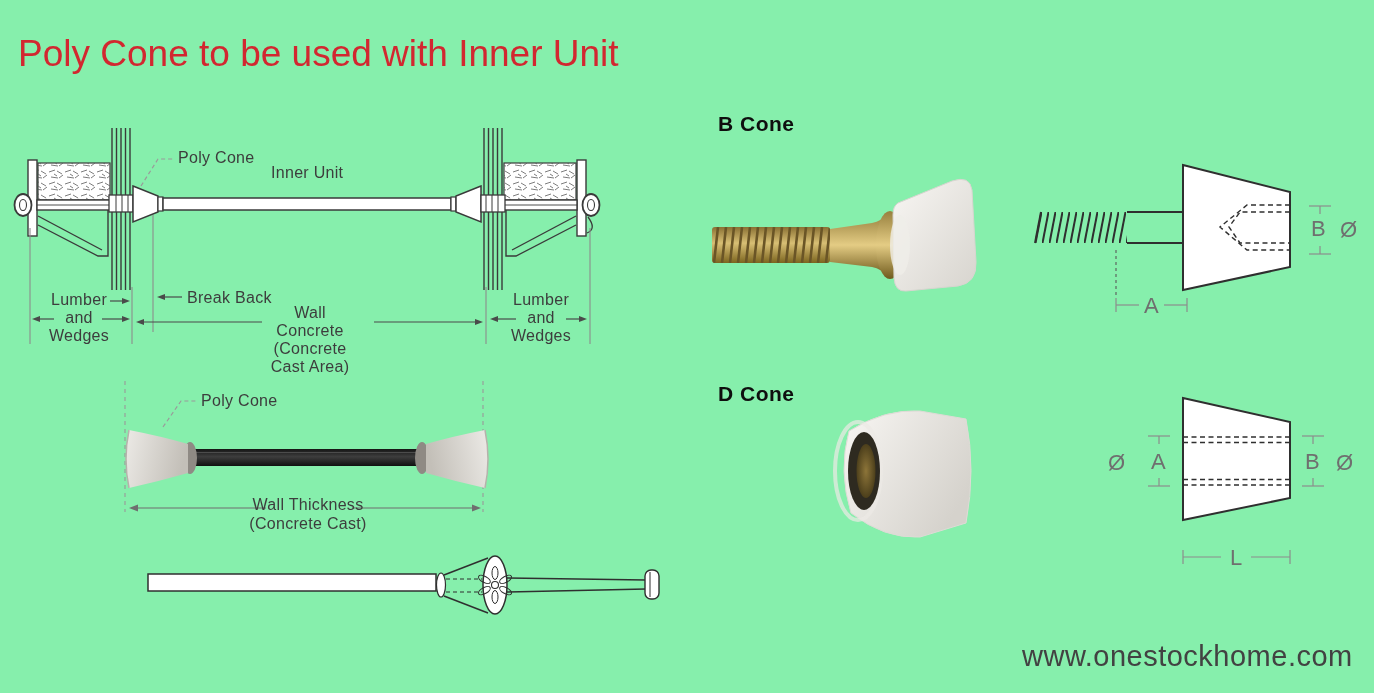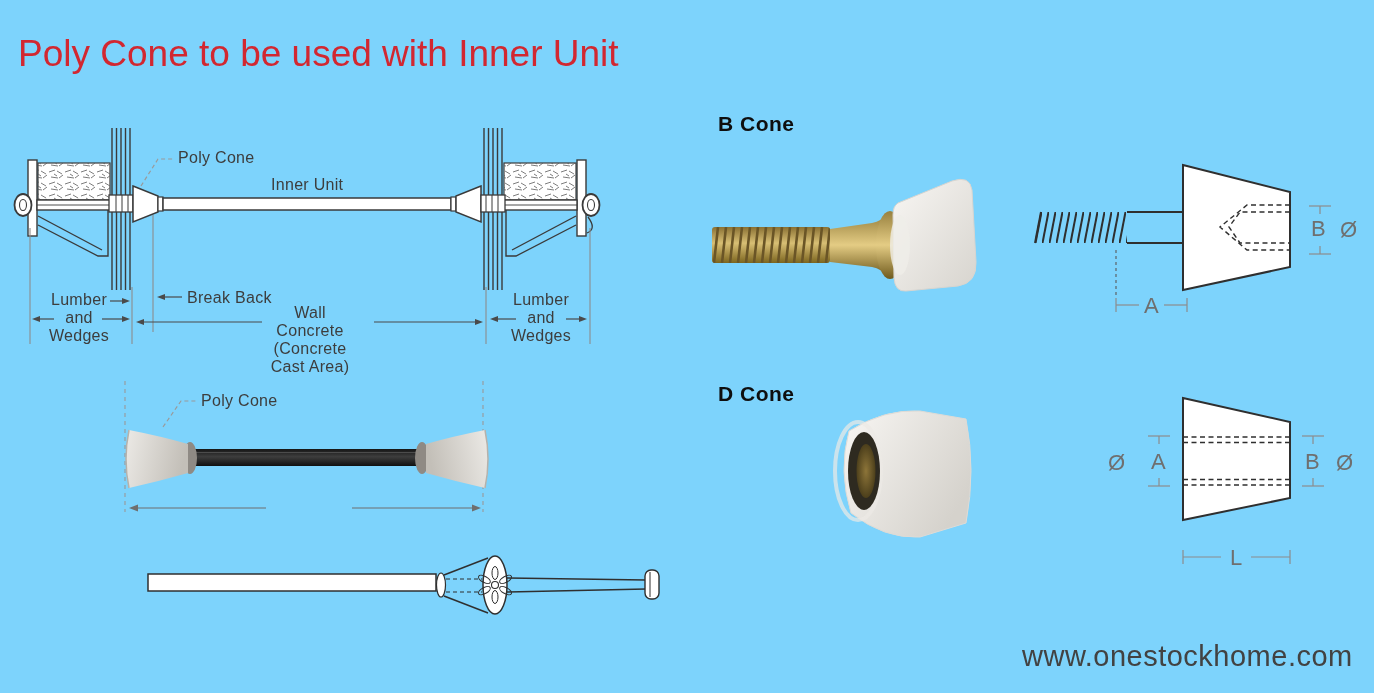--- a/index.html
+++ b/index.html
@@ -1,17 +1,17 @@
 <!DOCTYPE html>
 <html><head>
 <meta charset="utf-8">
 <style>
   html,body{margin:0;padding:0;background:#ffffff;}
   .canvas{
-    position:relative;width:1374px;height:693px;background:#7dd3fc;overflow:hidden;
+    position:relative;width:1374px;height:693px;background:#86efac;overflow:hidden;
     font-family:"Liberation Sans","DejaVu Sans",sans-serif;
   }
   .abs{position:absolute;white-space:pre;}
   .title{
     left:18px;top:33px;font-size:37px;font-weight:400;letter-spacing:0px;
     color:#d22730;
   }
   .lbl{font-size:16px;color:#3d3d3d;letter-spacing:0.3px;}
   .lblblock{position:absolute;text-align:center;font-size:16px;color:#3d3d3d;line-height:18px;letter-spacing:0.3px;}
   .heading{font-size:21px;font-weight:700;color:#0e0e0e;letter-spacing:0.5px;}
@@ -261,21 +261,21 @@
           <line x1="1290" y1="550" x2="1290" y2="564"></line>
         <line x1="1183" y1="557" x2="1221" y2="557"></line>
           <line x1="1251" y1="557" x2="1290" y2="557"></line>
       </g>
     </g>
   </svg>
 
   <div class="abs title">Poly Cone to be used with Inner Unit</div>
 
   <div class="abs lbl" style="left:178px;top:149px;">Poly Cone</div>
-  <div class="abs lbl" style="left:271px;top:176px;">Inner Unit</div>
+  <div class="abs lbl" style="left:271px;top:164px;">Inner Unit</div>
 
   <div class="lblblock" style="left:46px;top:291px;width:66px;">
     <div>Lumber</div>
     <div>and</div>
     <div>Wedges</div>
   </div>
 
   <div class="abs lbl" style="left:187px;top:289px;">Break Back</div>
 
   <div class="lblblock" style="left:267px;top:304px;width:86px;">
@@ -286,20 +286,24 @@
   </div>
 
   <div class="lblblock" style="left:508px;top:291px;width:66px;">
     <div>Lumber</div>
     <div>and</div>
     <div>Wedges</div>
   </div>
 
   <div class="abs lbl" style="left:201px;top:392px;">Poly Cone</div>
 
+  <div class="lblblock" style="left:243px;top:495px;width:130px;line-height:19px;">
+    <div>Wall Thickness</div>
+    <div>(Concrete Cast)</div>
+  </div>
 
   <div class="abs heading" style="left:718px;top:112px;">B Cone</div>
   <div class="abs heading" style="left:718px;top:382px;">D Cone</div>
 
   <div class="abs dim" style="left:1311px;top:216px;">B</div>
   <div class="abs dim" style="left:1340px;top:217px;">Ø</div>
   <div class="abs dim" style="left:1144px;top:293px;">A</div>
 
   <div class="abs dim" style="left:1108px;top:450px;">Ø</div>
   <div class="abs dim" style="left:1151px;top:449px;">A</div>

